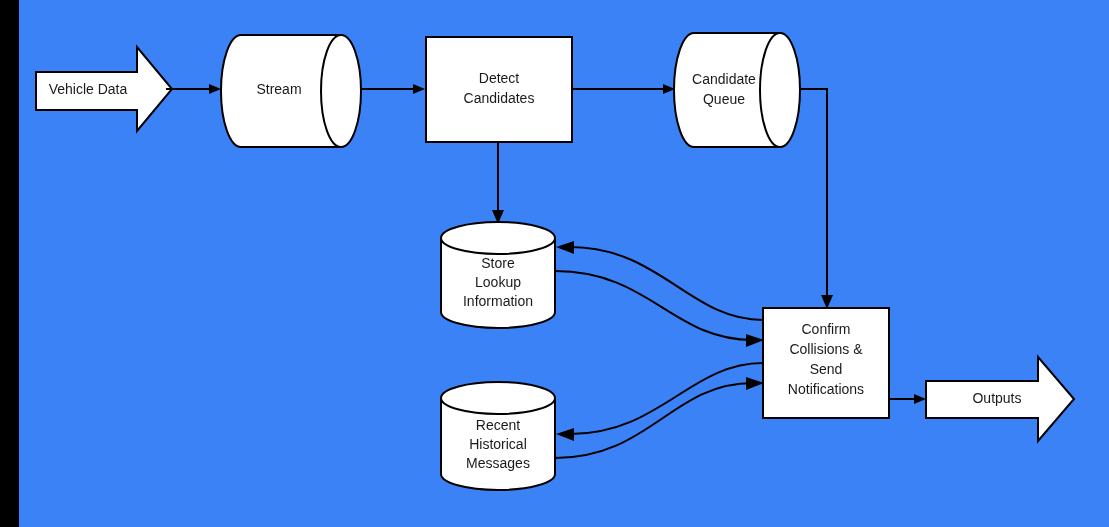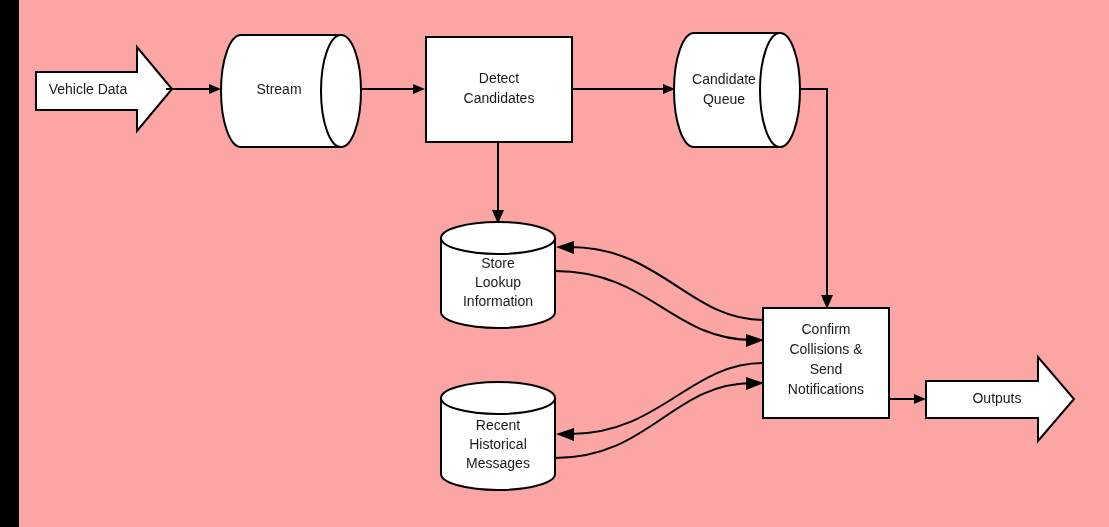--- a/index.html
+++ b/index.html
@@ -4,21 +4,21 @@
 <style>
   html, body {
     margin: 0;
     padding: 0;
     background: #ffffff;
   }
   #canvas {
     position: relative;
     width: 1109px;
     height: 527px;
-    background: #fca5a5;
+    background: #3b82f6;
     overflow: hidden;
     font-family: "Liberation Sans", sans-serif;
   }
   #left-gutter {
     position: absolute;
     left: 0;
     top: 0;
     width: 19px;
     height: 527px;
     background: #000000;

